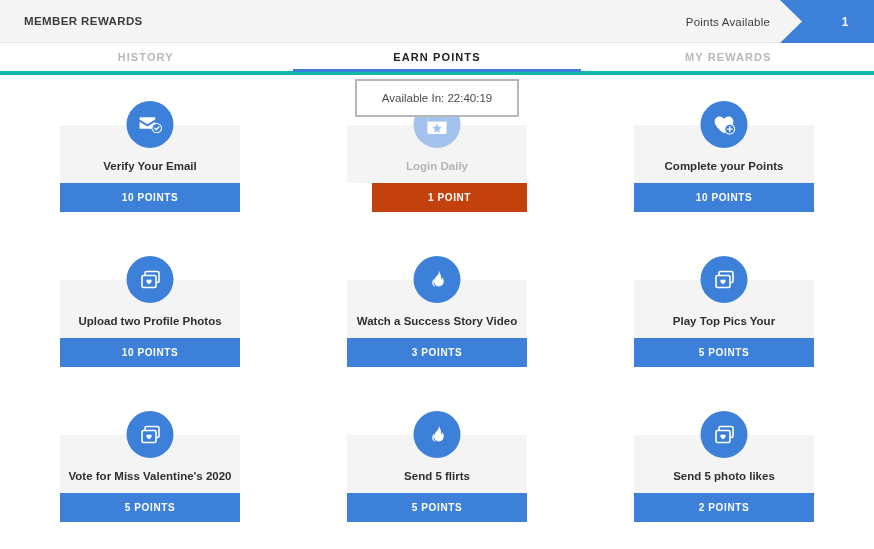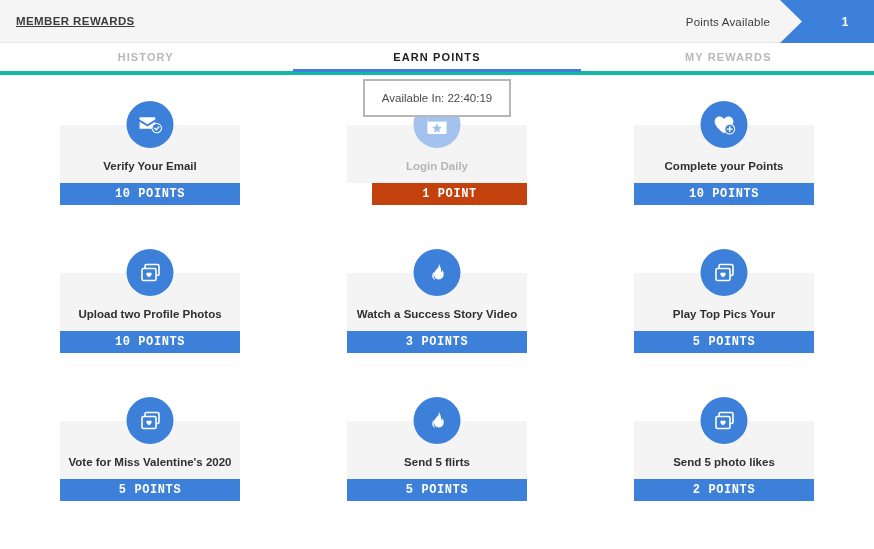--- a/index.html
+++ b/index.html
@@ -13,26 +13,25 @@
   
   .header {
     position: relative;
     height: 43px;
     background: #f5f5f5;
     border-bottom: 1px solid #e6e6e6;
     display: flex;
     align-items: center;
   }
   .header-title {
-    margin-left: 16px;
+    margin-left: 24px;
     font-size: 11.5px;
     font-weight: bold;
     letter-spacing: 0.4px;
     color: #3c3c3c;
-    text-decoration: underline;
   }
   .points-wrap {
     position: absolute;
     right: 0; top: 0;
     height: 43px;
     display: flex;
     align-items: center;
   }
   .points-label {
     font-size: 11.5px;
@@ -129,46 +128,45 @@
     background: #3d80da;
     display: flex;
     align-items: center;
     justify-content: center;
     z-index: 2;
   }
   .card.disabled .card-icon { background: #a3c2ed; }
   .card-icon svg { display: block; }
 
   .card-points {
-    height: 22px;
+    height: 29px;
     background: #3d80da;
     color: #ffffff;
-    font-size: 12px;
+    font-size: 10px;
     font-weight: bold;
     letter-spacing: 0.6px;
     display: flex;
     align-items: center;
     justify-content: center;
     cursor: pointer;
-    font-family: Liberation Mono, monospace;
   }
   .card.disabled .card-points {
     background: #c2410c;
     color: #ffffff;
     cursor: default;
     margin-left: 25px;
   }
 
   
   .countdown {
     position: absolute;
     top: -22px;
     left: 50%;
     transform: translateX(-50%);
-    width: 148px;
+    width: 164px;
     height: 38px;
     background: #ffffff;
     border: 2px solid #b7b7b7;
     display: flex;
     align-items: center;
     justify-content: center;
     font-size: 11.5px;
     color: #4a4a4a;
     z-index: 5;
     white-space: nowrap;

